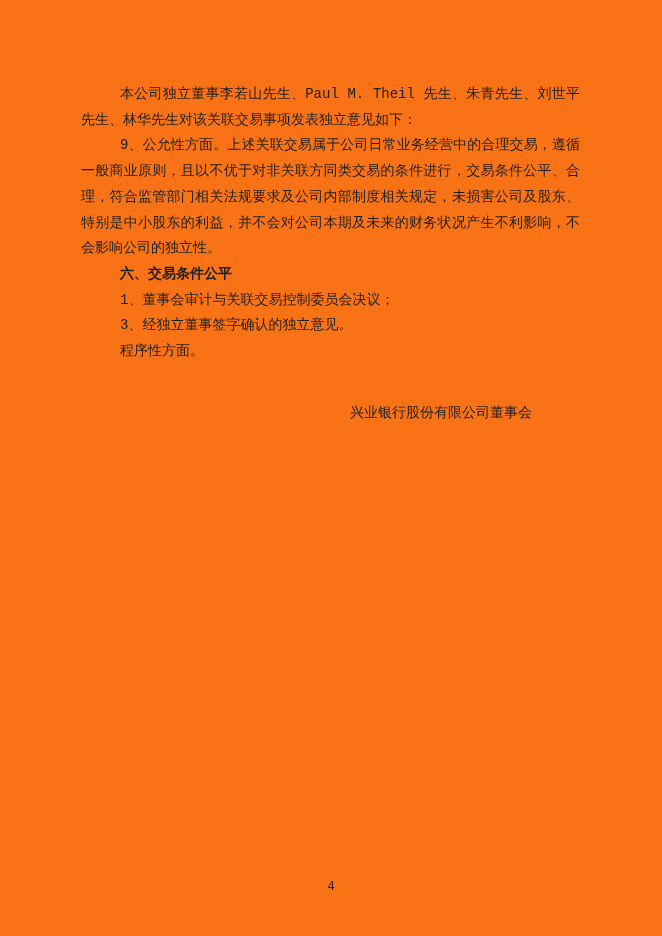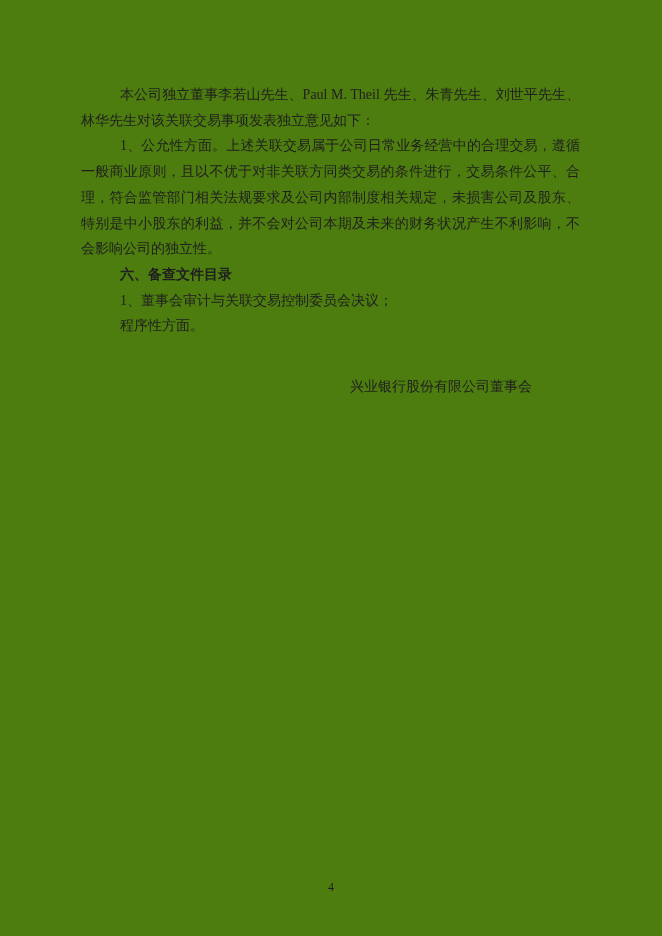--- a/index.html
+++ b/index.html
@@ -11,21 +11,22 @@
     height: 936px;
     background: #ffffff;
     position: relative;
     overflow: hidden;
     font-family: "Liberation Serif", "DejaVu Serif", serif;
     color: #1f1f1f;
   }
   .page {
     position: absolute;
     inset: 0;
-    background: #4d7c0f;
+    background: #f97316;
+    font-family: Liberation Mono, monospace;
   }
   .content {
     position: absolute;
     left: 81px;
     top: 82px;
     width: 499px;
     font-size: 14px;
     line-height: 25.7px;
     text-align: justify;
   }
@@ -57,28 +58,29 @@
 </style>
 </head>
 <body>
 
 <div class="page">
 
   <div class="content">
 
     <p class="para">本公司独立董事李若山先生、Paul M. Theil 先生、朱青先生、刘世平先生、林华先生对该关联交易事项发表独立意见如下：</p>
 
-    <p class="para">1、公允性方面。上述关联交易属于公司日常业务经营中的合理交易，遵循一般商业原则，且以不优于对非关联方同类交易的条件进行，交易条件公平、合理，符合监管部门相关法规要求及公司内部制度相关规定，未损害公司及股东、特别是中小股东的利益，并不会对公司本期及未来的财务状况产生不利影响，不会影响公司的独立性。</p>
+    <p class="para">9、公允性方面。上述关联交易属于公司日常业务经营中的合理交易，遵循一般商业原则，且以不优于对非关联方同类交易的条件进行，交易条件公平、合理，符合监管部门相关法规要求及公司内部制度相关规定，未损害公司及股东、特别是中小股东的利益，并不会对公司本期及未来的财务状况产生不利影响，不会影响公司的独立性。</p>
 
 
-    <p class="para heading">六、备查文件目录</p>
+    <p class="para heading">六、交易条件公平</p>
 
     <p class="para">1、董事会审计与关联交易控制委员会决议；</p>
 
 
+    <p class="para">3、经独立董事签字确认的独立意见。</p>
 
     <p class="para">程序性方面。</p>
 
     <div class="signature">
       <div>兴业银行股份有限公司董事会</div>
     </div>
 
   </div>
 
   <div class="page-number">4</div>

